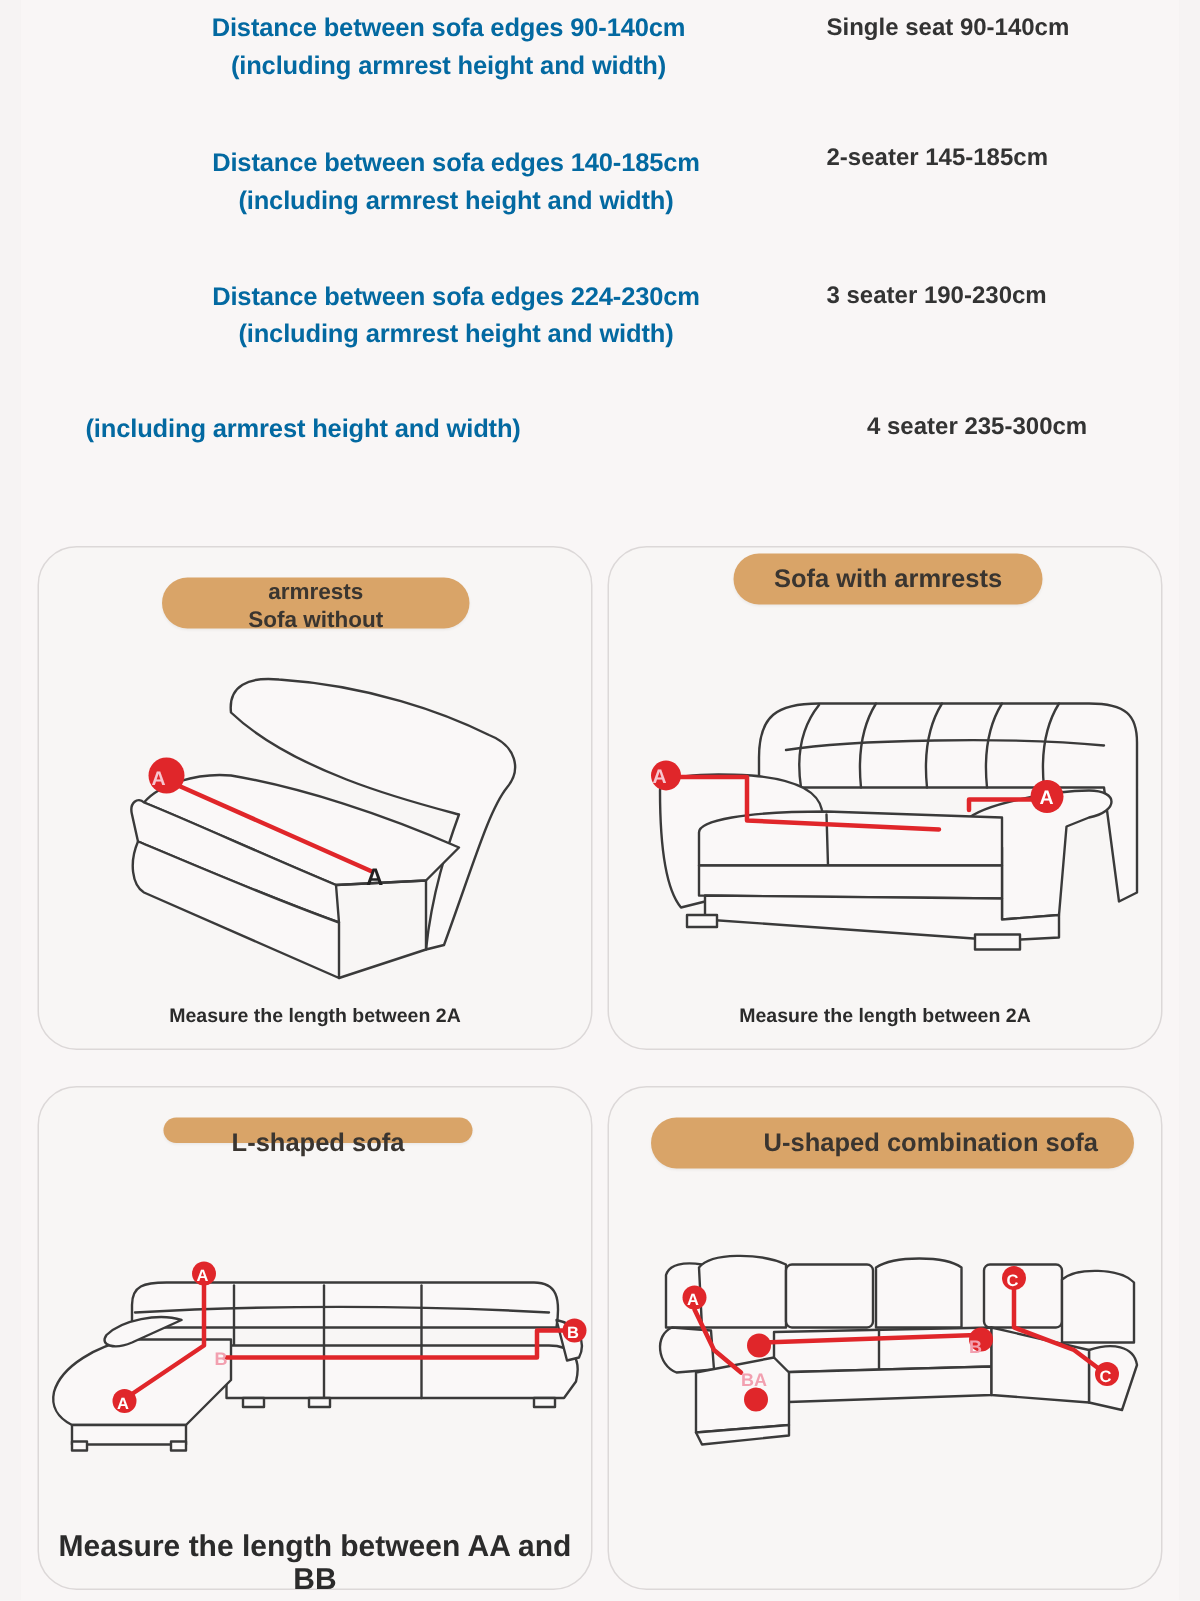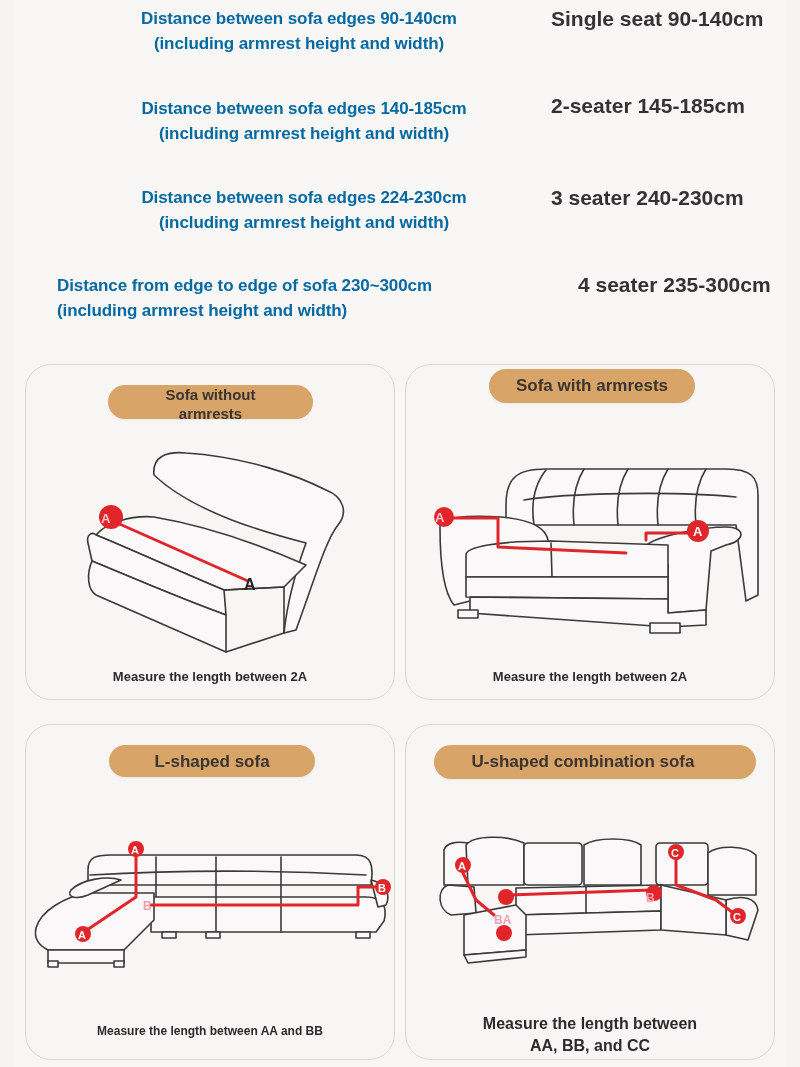--- a/index.html
+++ b/index.html
@@ -15,21 +15,21 @@
     background: #f9f6f6;
   }
   .size-row { position: absolute; left: 0; width: 800px; }
   .size-desc {
     position: absolute; font-weight: bold; font-size: 17px; line-height: 25px;
     color: #0369a1; letter-spacing: -0.1px; white-space: nowrap;
   }
   .size-desc.center { text-align: center; }
   .size-desc.left { text-align: left; }
   .size-seat {
-    position: absolute; left: 551px; font-weight: bold; font-size: 21px;
+    position: absolute; left: 551px; font-weight: bold; font-size: 16px;
     line-height: 25px; color: #333; white-space: nowrap;
   }
   .card {
     position: absolute; background: #f8f6f5; border: 1.5px solid #dcd8d8;
     border-radius: 26px; box-sizing: border-box;
   }
   .pill {
     position: absolute; background: #d9a468; border-radius: 20px;
     font-weight: bold; color: #3a3530; text-align: center;
     box-shadow: 0 1px 2px rgba(0,0,0,0.06);
@@ -67,36 +67,35 @@
       <div>(including armrest height and width)</div>
     </div>
     <div class="size-seat" style="top:-3px;">2-seater 145-185cm</div>
   </div>
 
   <div class="size-row" style="top:185px;">
     <div class="size-desc center" style="left:106px; width:396px;">
       <div>Distance between sofa edges 224-230cm</div>
       <div>(including armrest height and width)</div>
     </div>
-    <div class="size-seat" style="top:0px;">3 seater 240-230cm</div>
+    <div class="size-seat" style="top:0px;">3 seater 190-230cm</div>
   </div>
 
   <div class="size-row" style="top:273px;">
     <div class="size-desc left" style="left:57px;">
-      <div>Distance from edge to edge of sofa 230~300cm</div>
       <div>(including armrest height and width)</div>
     </div>
     <div class="size-seat" style="top:-1px;margin-left:27px;">4 seater 235-300cm</div>
   </div>
 </div>
 
 <div class="card" style="left:25px; top:364px; width:370px; height:336px;">
   <div class="pill" style="left:82px; top:20px; width:205px; height:34px; font-size:15px; line-height:19px; padding-top:0px;">
+    <div>armrests</div>
     <div>Sofa without</div>
-    <div>armrests</div>
   </div>
   <svg class="sofa" style="left:0; top:0;" width="370" height="336" viewBox="0 0 370 336">
 
     <path class="ln" d="M128,110 C126,92 140,86 160,88 C220,92 270,110 300,125 C318,132 322,148 312,160 C300,175 290,210 270,265 L258,268 C262,230 272,200 280,178 C250,170 170,150 128,110 Z"></path>
 
     <path class="ln" d="M70,170 C80,158 105,150 128,152 C175,160 230,178 280,200 L258,222 L198,225 C150,205 100,182 70,170 Z"></path>
 
     <path class="ln" d="M62,178 C60,170 66,166 70,170 C100,182 150,205 198,225 L200,250 C150,232 100,210 66,196 Z"></path>
     <path class="ln" d="M66,196 C100,210 150,232 200,250 L200,287 C150,265 105,245 70,230 C62,225 60,210 66,196 Z"></path>
     <path class="ol" d="M198,225 L258,222 L258,268 L200,287"></path>
@@ -137,21 +136,21 @@
     <polyline class="red" points="240,175 240,168 285,168"></polyline>
     <circle class="dot" cx="38" cy="152" r="10"></circle>
     <text class="lbl" x="29" y="157" style="fill:#f7c6cf;">A</text>
     <circle class="dot" cx="292" cy="166" r="11"></circle>
     <text class="lbl" x="287" y="171">A</text>
   </svg>
   <div class="caption" style="top:301px;">Measure the length between 2A</div>
 </div>
 
 <div class="card" style="left:25px; top:724px; width:370px; height:336px;">
-  <div class="pill" style="left:83px; top:20px; width:206px; height:32px; font-size:17px; line-height:34px;">L-shaped sofa</div>
+  <div class="pill" style="left:83px; top:20px; width:206px; height:17px; font-size:17px; line-height:34px;">L-shaped sofa</div>
   <svg class="sofa" style="left:0; top:0;" width="370" height="336" viewBox="0 0 370 336">
 
     <path class="ln" d="M62,145 C62,132 70,130 85,130 L330,130 C345,130 348,140 345,160 L130,160 L62,160 Z"></path>
     <line class="ol" x1="130" y1="132" x2="130" y2="178"></line>
     <line class="ol" x1="190" y1="132" x2="190" y2="178"></line>
     <line class="ol" x1="255" y1="132" x2="255" y2="178"></line>
     <path class="ol" d="M64,150 C150,145 250,145 340,150"></path>
 
     <path class="ln" d="M125,172 L340,172 C355,172 362,180 358,196 L350,207 L125,207 Z"></path>
     <line class="ol" x1="190" y1="172" x2="190" y2="207"></line>
@@ -173,25 +172,25 @@
     <polyline class="red" points="110,126 110,172 58,207"></polyline>
     <polyline class="red" points="125,180 332,180 332,162 352,162"></polyline>
     <circle class="dot" cx="110" cy="124" r="8"></circle>
     <text class="lbl" x="105" y="129" style="font-size:11px;">A</text>
     <circle class="dot" cx="57" cy="209" r="8"></circle>
     <text class="lbl" x="52" y="214" style="font-size:11px;">A</text>
     <circle class="dot" cx="357" cy="162" r="8"></circle>
     <text class="lbl" x="352" y="167" style="font-size:11px;">B</text>
     <text class="lbl-pink" x="117" y="185" style="font-size:12px;">B</text>
   </svg>
-  <div class="caption" style="top:295px; font-size:12px;text-align:center;">Measure the length between AA and BB</div>
+  <div class="caption" style="top:295px; font-size:20px;text-align:center;">Measure the length between AA and BB</div>
 </div>
 
 <div class="card" style="left:405px; top:724px; width:370px; height:336px;">
-  <div class="pill" style="left:28px; top:20px; width:322px; height:34px; font-size:17px; line-height:34px; text-align:center; padding-right:24px; box-sizing:border-box;">U-shaped combination sofa</div>
+  <div class="pill" style="left:28px; top:20px; width:322px; height:34px; font-size:17px; line-height:34px; text-align:right; padding-right:24px; box-sizing:border-box;">U-shaped combination sofa</div>
   <svg class="sofa" style="left:0; top:0;" width="370" height="336" viewBox="0 0 370 336">
 
     <path class="ln" d="M38,125 C40,118 50,116 62,118 L62,160 L38,160 Z"></path>
     <path class="ln" d="M60,120 C68,110 100,110 118,118 L118,160 L62,160 Z"></path>
     <rect class="ln" x="118" y="118" width="58" height="42" rx="4"></rect>
     <path class="ln" d="M178,120 C190,112 224,112 235,120 L235,160 L178,160 Z"></path>
     <rect class="ln" x="250" y="118" width="52" height="42" rx="4"></rect>
     <path class="ln" d="M302,128 C312,120 340,120 350,130 L350,170 L302,170 Z"></path>
 
     <path class="ln" d="M42,160 C30,165 32,185 45,190 L70,188 L68,162 Z"></path>
@@ -215,17 +214,13 @@
     <circle class="dot" cx="100" cy="172" r="8"></circle>
     <circle class="dot" cx="98" cy="208" r="8"></circle>
     <text class="lbl-pink" x="88" y="199" style="font-size:12px;">BA</text>
     <circle class="dot" cx="248" cy="168" r="8"></circle>
     <text class="lbl-pink" x="240" y="177" style="font-size:12px;">B</text>
     <circle class="dot" cx="270" cy="127" r="8"></circle>
     <text class="lbl" x="265" y="132" style="font-size:11px;">C</text>
     <circle class="dot" cx="332" cy="191" r="8"></circle>
     <text class="lbl" x="327" y="196" style="font-size:11px;">C</text>
   </svg>
-  <div class="caption" style="top:288px; font-size:16px;">
-    <div>Measure the length between</div>
-    <div>AA, BB, and CC</div>
-  </div>
 </div>
 
 </body></html>

